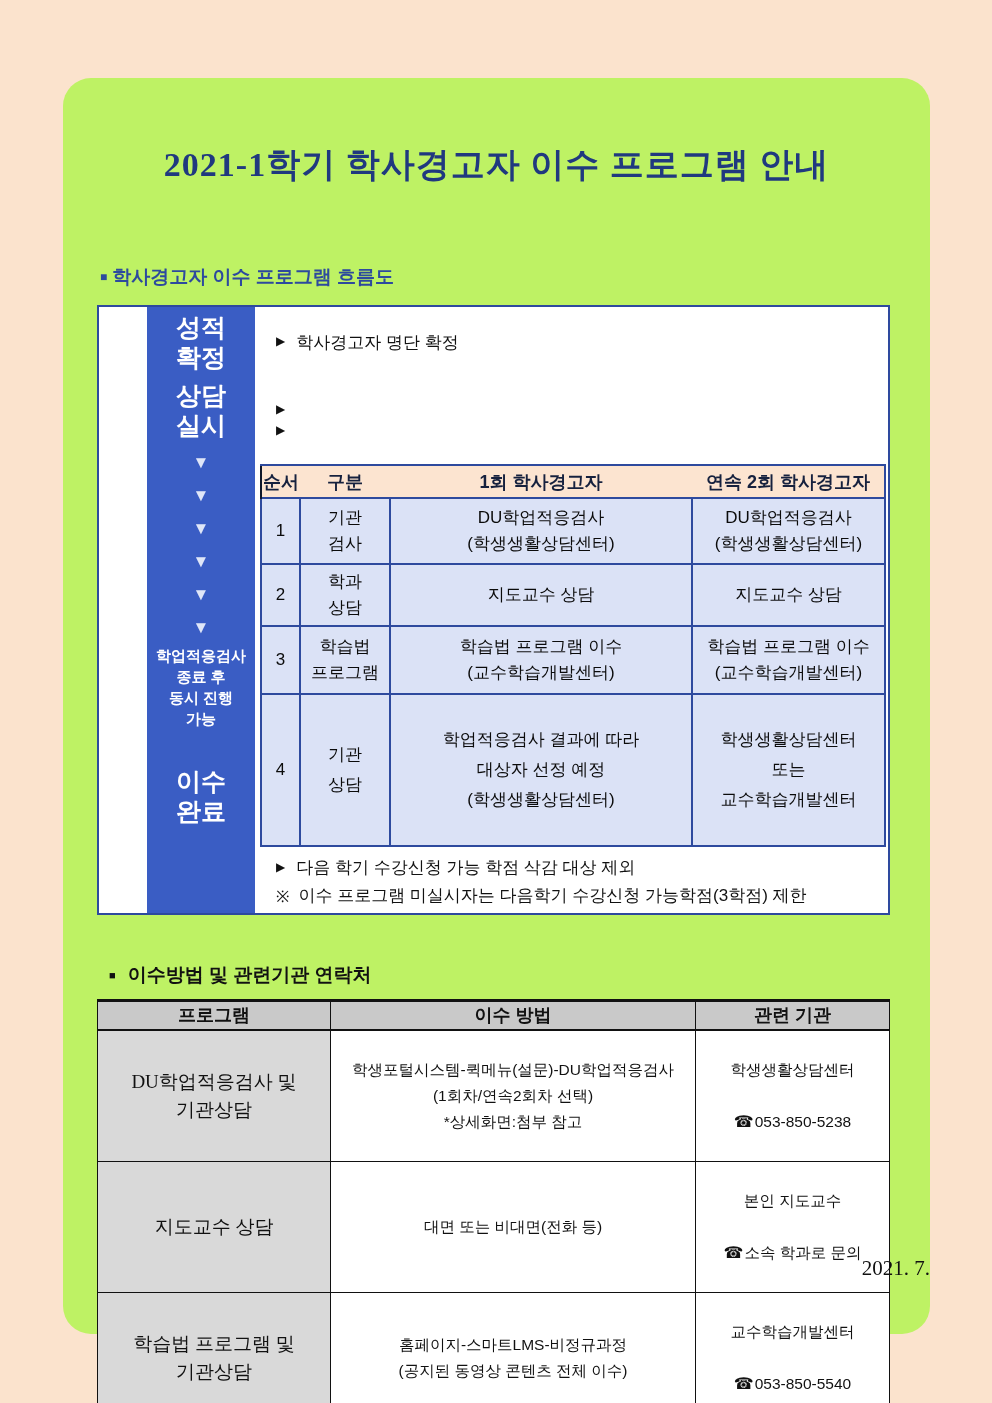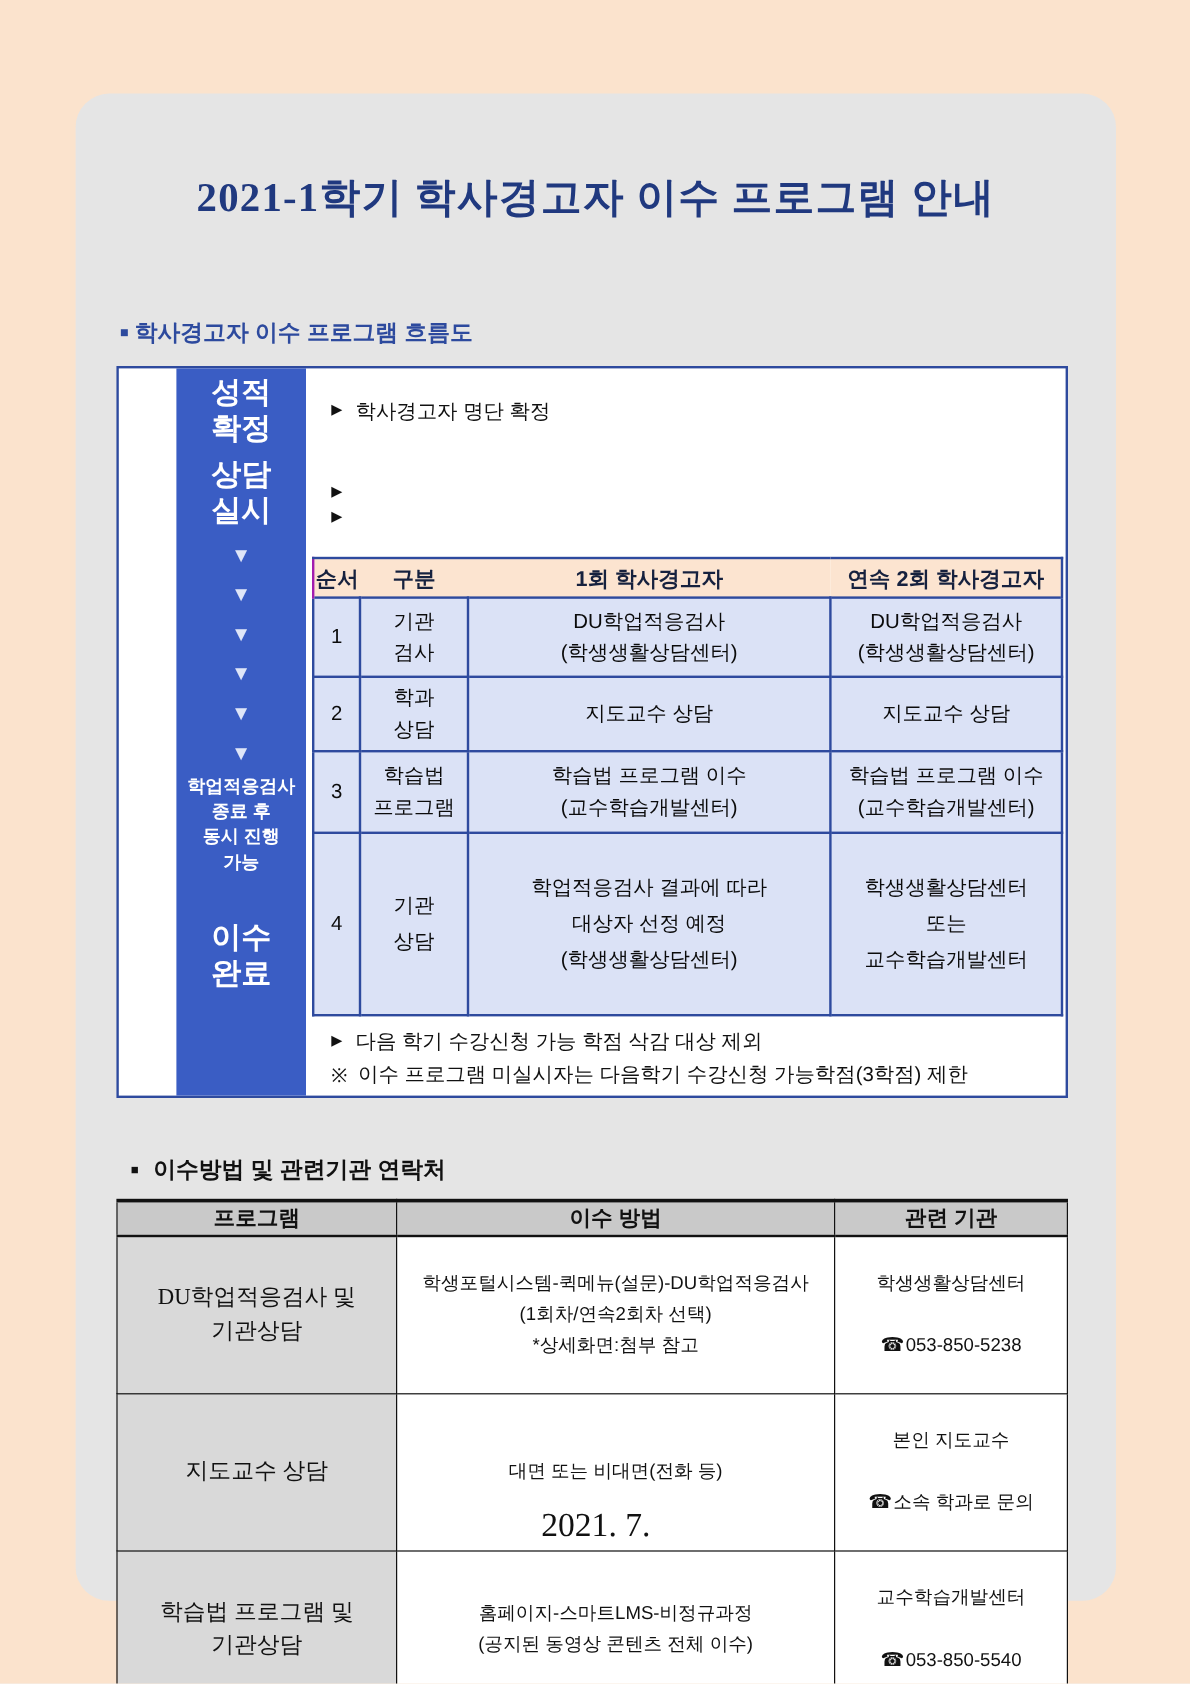--- a/index.html
+++ b/index.html
@@ -1,19 +1,19 @@
 <!DOCTYPE html>
 <html><head>
 <meta charset="utf-8">
 <style>
   * { margin: 0; padding: 0; box-sizing: border-box; }
   body { font-family: "Liberation Sans", sans-serif; }
   .page { width: 992px; height: 1403px; background: #fbe3cd; position: relative; overflow: hidden; }
   .card { position: absolute; left: 63px; top: 78px; width: 867px; height: 1256px;
-          background: #e5e5e5; border-radius: 28px; }
+          background: #bef264; border-radius: 28px; }
 
   .title { position: absolute; top: 64px; left: 0; width: 100%; text-align: center;
            font-family: "Liberation Serif", serif; font-weight: bold; font-size: 34px;
            letter-spacing: 1px; color: #20397f; }
 
   .flow-heading { position: absolute; top: 186px; left: 37px; font-size: 19px; font-weight: bold;
                   color: #2d4a9e; display: flex; align-items: center; }
   .flow-heading .sq { font-size: 12px; margin-right: 5px; }
 
   
@@ -36,21 +36,21 @@
   .fc-row3 { height: 386px; padding: 0 2px 0 5px; justify-content: flex-start; }
   .fc-row4 { height: 63px; gap: 5px; }
   .bullet-line { display: flex; align-items: center; font-size: 17px; }
   .bullet-line .bl { font-size: 12px; margin-right: 11px; transform: translateY(-1px); }
   .bullet-line .nm { font-size: 16px; margin-right: 9px; }
 
   
   .inner-table { width: 100%; border-collapse: collapse; table-layout: fixed; }
   .inner-table th { background: #fce4d0; border-top: 2px solid #2e4a9e; height: 33px;
                     font-size: 18px; font-weight: bold; color: #16213e; }
-  .inner-table th:first-child { border-left: 2px solid #a21caf; margin-left: 12px; }
+  .inner-table th:first-child { border-left: 2px solid #0f172a; margin-left: 12px; }
   .inner-table th:last-child { border-right: 2px solid #2e4a9e; }
   .inner-table td { background: #dbe2f6; border: 2px solid #2e4a9e; text-align: center;
                     font-size: 17px; line-height: 26px; white-space: pre-line; color: #0b0b0b; }
   .r1 { height: 66px; } .r2 { height: 62px; } .r3 { height: 68px; } .r4 { height: 152px; }
   .r4 td { line-height: 30px; }
 
   
   .contact-heading { position: absolute; top: 884px; left: 46px; font-size: 19px; font-weight: bold;
                      color: #111111; display: flex; align-items: center; }
   .contact-heading .sq { font-size: 11px; margin-right: 12px; }
@@ -60,22 +60,22 @@
                    border-top: 3px solid #111111; border-bottom: 3px solid #111111; }
   .contact-table th { background: #c9c9c9; height: 29px; font-size: 18px; font-weight: bold;
                       border: 1px solid #111111; border-bottom: 2px solid #111111; color: #111111; }
   .contact-table td { border: 1px solid #111111; text-align: center; white-space: pre-line;
                       background: #ffffff; font-size: 15.5px; line-height: 26px; color: #111111; }
   .contact-table td.prog { background: #d9d9d9; font-size: 19px; line-height: 28px; font-family: Liberation Serif, serif; }
   .cr1 { height: 84px; } .cr2 { height: 52px; } .cr3 { height: 62px; }
   .org-cell { font-size: 16px; line-height: 27px; }
   .phone-line .ph { font-size: 16px; margin-right: 1px; }
 
-  .footer-date { position: absolute; top: 1178px; left: 0; width: 100%; text-align: center;
-                 font-family: "Liberation Serif", serif; font-size: 28px; color: #111111; }
+  .footer-date { position: absolute; top: 1178px; left: 0; width: 100%; text-align: right;
+                 font-family: "Liberation Serif", serif; font-size: 21px; color: #111111; }
 </style>
 </head>
 <body>
 
 <div class="page">
   <div class="card">
 
     <div class="title">2021-1학기 학사경고자 이수 프로그램 안내</div>
 
     <div class="flow-heading">

